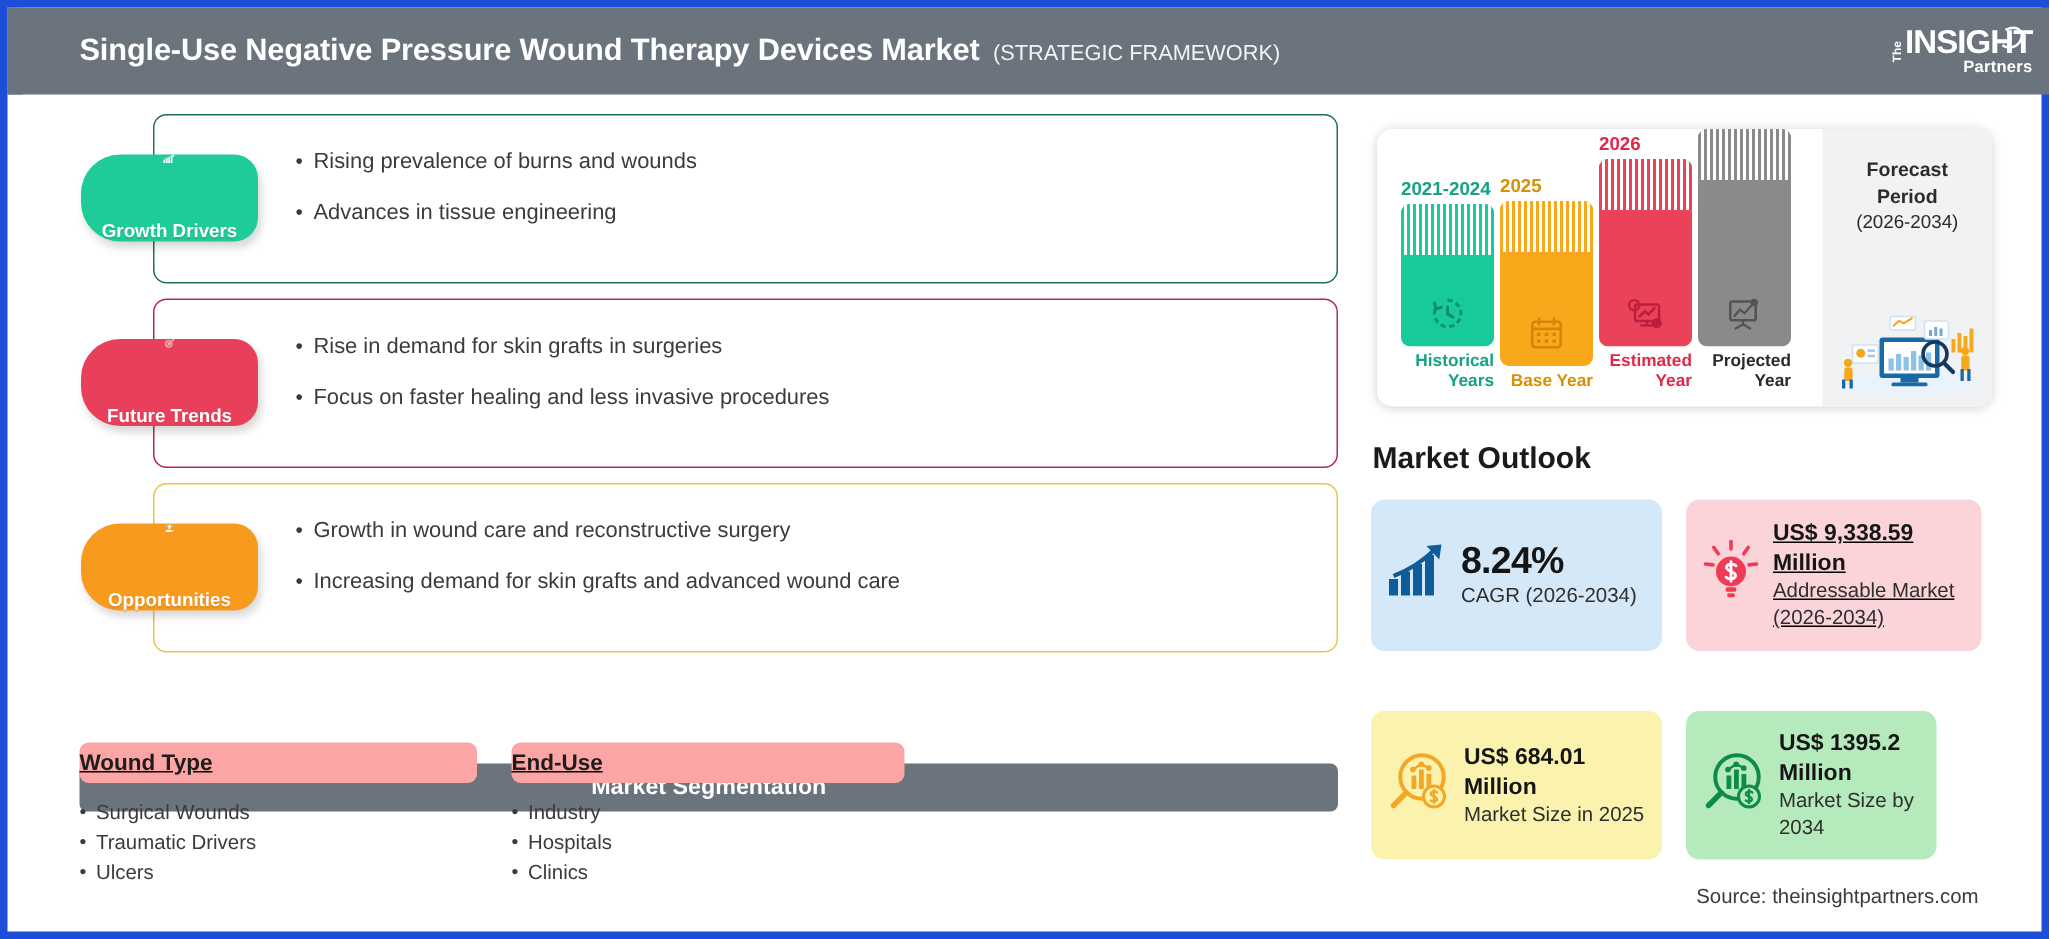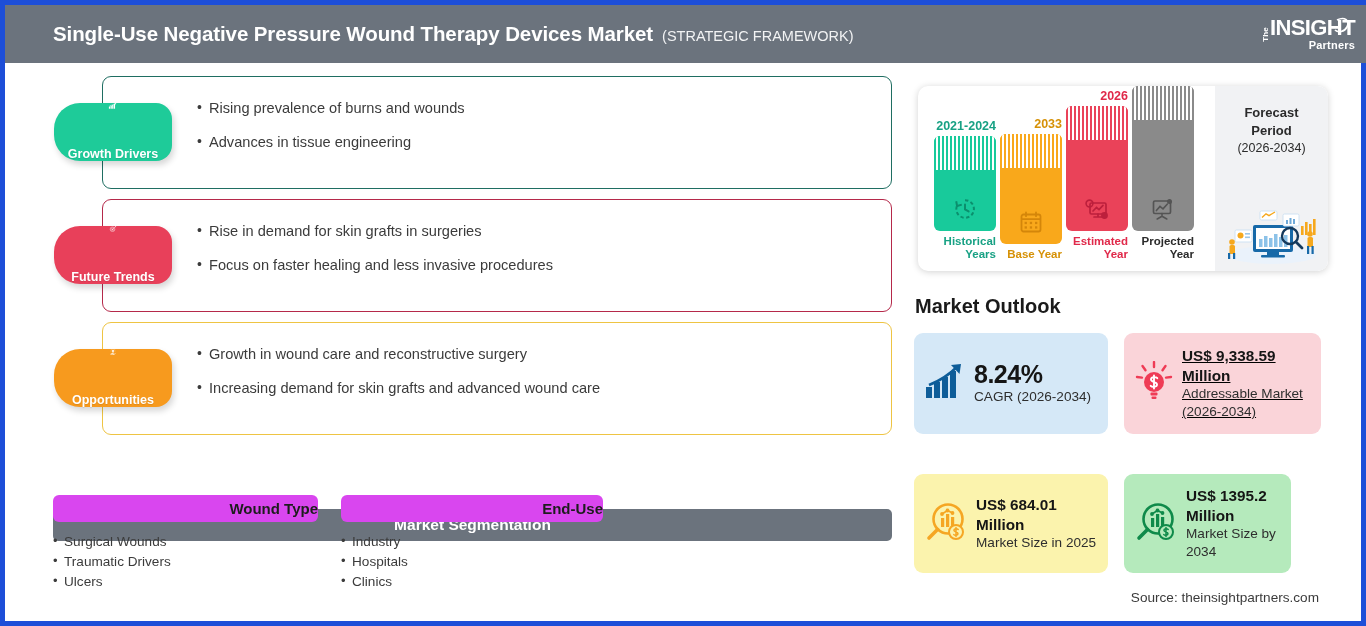--- a/index.html
+++ b/index.html
@@ -116,22 +116,22 @@
     position: absolute; left: 48px; top: 446px;
     width: 839px; height: 32px;
     background: #6b737d; border-radius: 5px;
     display: flex; align-items: center; justify-content: center;
   }
   .seg-header span {
     color: #fff; font-size: 15.5px; font-weight: bold;
   }
   .seg-col { position: absolute; }
   .seg-title {
-    height: 27px; background: #d946ef; border-radius: 6px;
-    display: flex; align-items: center; justify-content: flex-end;
+    height: 27px; background: #fca5a5; border-radius: 6px;
+    display: flex; align-items: center; justify-content: flex-start; text-decoration: underline;
   }
   .seg-title span { font-size: 15px; font-weight: bold; color: #1d1d1d; }
   .seg-list { list-style: none; margin-top: 10px; }
   .seg-list li {
     position: relative; padding-left: 11px;
     font-size: 13.6px; color: #3b3b3b; line-height: 1.48;
     white-space: nowrap;
   }
   .seg-list li::before {
     content: "\2022"; position: absolute; left: 0; top: -1px;
@@ -146,21 +146,21 @@
     width: 410px; height: 185px;
     background: #ffffff; border-radius: 10px;
     box-shadow: 0 1px 7px rgba(0,0,0,0.18);
     overflow: hidden;
   }
   .bars-area {
     position: absolute; left: 0; top: 0; width: 297px; height: 185px;
   }
   .bar-group { position: absolute; bottom: 10px; width: 62px; }
   .bar-year {
-    text-align: right; font-size: 12.5px; font-weight: bold;
+    text-align: left; font-size: 12.5px; font-weight: bold;
     margin-bottom: 3px;
   }
   .bar-body {
     width: 62px; border-radius: 6px; overflow: hidden;
     display: flex; flex-direction: column; justify-content: flex-end;
     position: relative;
   }
   .bar-stripes {
     width: 100%; height: 34px;
     position: absolute; left: 0; top: 0;
@@ -340,21 +340,21 @@
                 <path d="M3.2 4.2 L4.1 9 L8.8 7.6" fill="none" stroke="#0b8f6d" stroke-width="2" stroke-linejoin="round"></path>
                 <path d="M12 7.6 L12 12.4 L15.6 14.4" fill="none" stroke="#0b8f6d" stroke-width="2" stroke-linecap="round"></path>
               </svg>
             </div>
             <div class="bar-stripes" style="background:repeating-linear-gradient(90deg,#18ca9b 0 2px,#ffffff 2px 4px);"></div>
           </div>
           <div class="bar-label" style="color:#18a184;">Historical Years</div>
         </div>
 
         <div class="bar-group" style="left:82px;">
-          <div class="bar-year" style="color:#d69106;">2033</div>
+          <div class="bar-year" style="color:#d69106;">2025</div>
           <div class="bar-body" style="height:110px;">
             <div class="bar-solid" style="height:110px; background:#f9a81b;">
               <svg class="bar-icon" width="24" height="24" viewBox="0 0 24 24">
                 <rect x="2.5" y="4.5" width="19" height="17" rx="2" fill="none" stroke="#d4860a" stroke-width="1.8"></rect>
                 <path d="M2.5 9.2 H21.5" stroke="#d4860a" stroke-width="1.8"></path>
                 <path d="M7 2.5 V6.2 M17 2.5 V6.2" stroke="#d4860a" stroke-width="1.8" stroke-linecap="round"></path>
                 <g fill="#d4860a">
                   <rect x="5.6" y="11.8" width="2.3" height="2.3"></rect>
                   <rect x="10.8" y="11.8" width="2.3" height="2.3"></rect>
                   <rect x="16" y="11.8" width="2.3" height="2.3"></rect>

